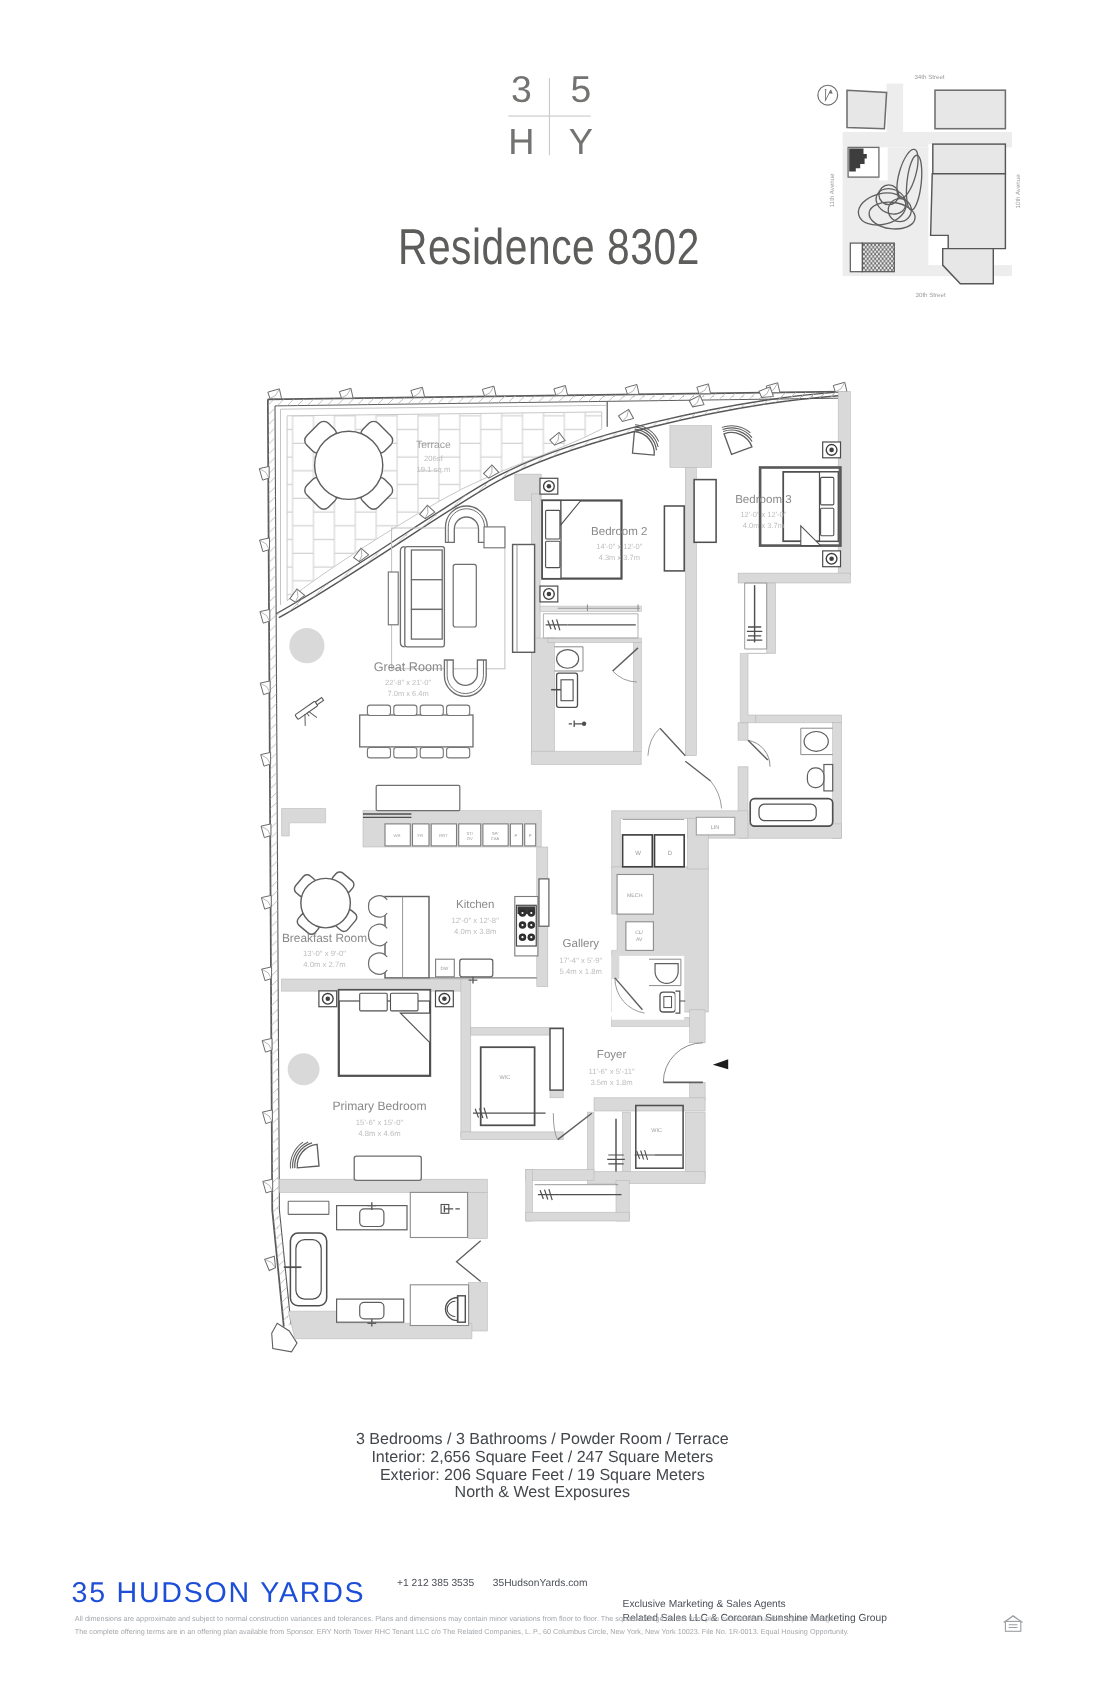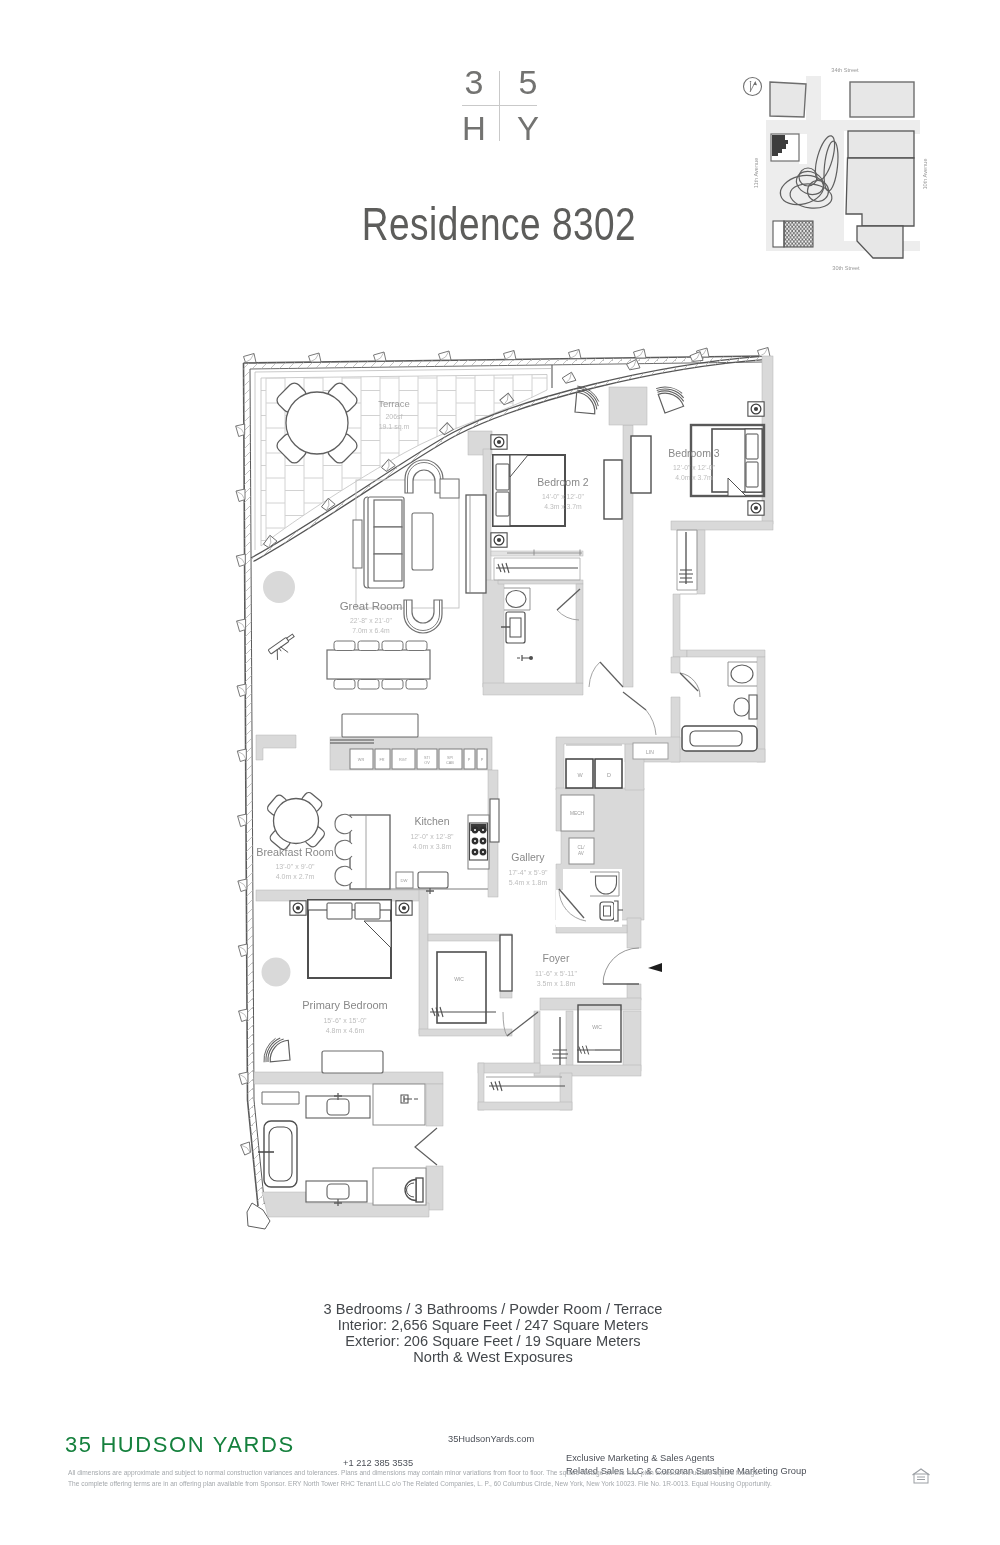--- a/index.html
+++ b/index.html
@@ -701,23 +701,23 @@
 </g>
 </svg>
 
 <div class="abs" style="left:0;top:1301px;width:986px;text-align:center;color:#43474b;font-size:14.6px;line-height:16px;">
   3 Bedrooms / 3 Bathrooms / Powder Room / Terrace<br>
   Interior: 2,656 Square Feet / 247 Square Meters<br>
   Exterior: 206 Square Feet / 19 Square Meters<br>
   North &amp; West Exposures
 </div>
 
-<div class="abs" style="left:65px;top:1432px;font-size:22px;color:#15803d;letter-spacing:1.6px;">35 HUDSON YARDS</div>
-
-<div class="abs" style="left:343px;top:1434px;font-size:9.3px;color:#4c5058;margin-top:24px;">+1 212 385 3535</div>
+<div class="abs" style="left:65px;top:1432px;font-size:26px;color:#1d4ed8;letter-spacing:1.6px;">35 HUDSON YARDS</div>
+
+<div class="abs" style="left:361px;top:1434px;font-size:9.3px;color:#4c5058;">+1 212 385 3535</div>
 
 <div class="abs" style="left:448px;top:1434px;font-size:9.3px;color:#4c5058;">35HudsonYards.com</div>
 
 <div class="abs" style="left:566px;top:1452px;font-size:9.3px;color:#4c5058;line-height:13px;">Exclusive Marketing &amp; Sales Agents<br>Related Sales LLC &amp; Corcoran Sunshine Marketing Group</div>
 
 <div class="abs" style="left:68px;top:1468px;width:840px;font-size:6.6px;color:#a4a8ac;line-height:10.5px;">All dimensions are approximate and subject to normal construction variances and tolerances. Plans and dimensions may contain minor variations from floor to floor. The square footage on this floor plan exceeds the usable square footage.<br>The complete offering terms are in an offering plan available from Sponsor. ERY North Tower RHC Tenant LLC c/o The Related Companies, L. P., 60 Columbus Circle, New York, New York 10023. File No. 1R-0013. Equal Housing Opportunity.</div>
 
 <svg class="abs" style="left:911px;top:1467px;" width="20" height="20" viewBox="0 0 20 20">
   <rect x="3" y="7" width="14" height="9" fill="none" stroke="#9b9fa4" stroke-width="1"></rect>
   <path d="M1.5 8 L10 2 L18.5 8" fill="none" stroke="#9b9fa4" stroke-width="1.2"></path>

